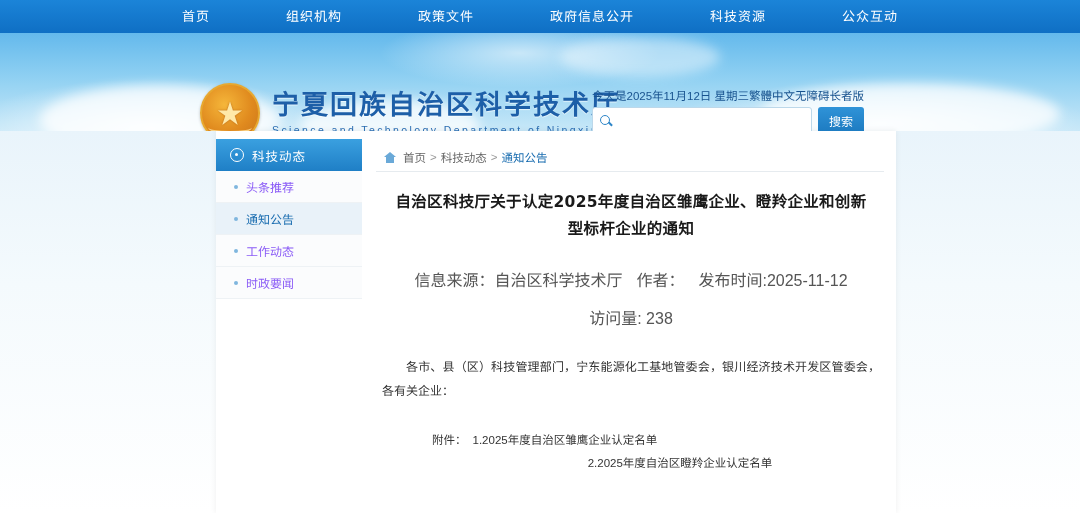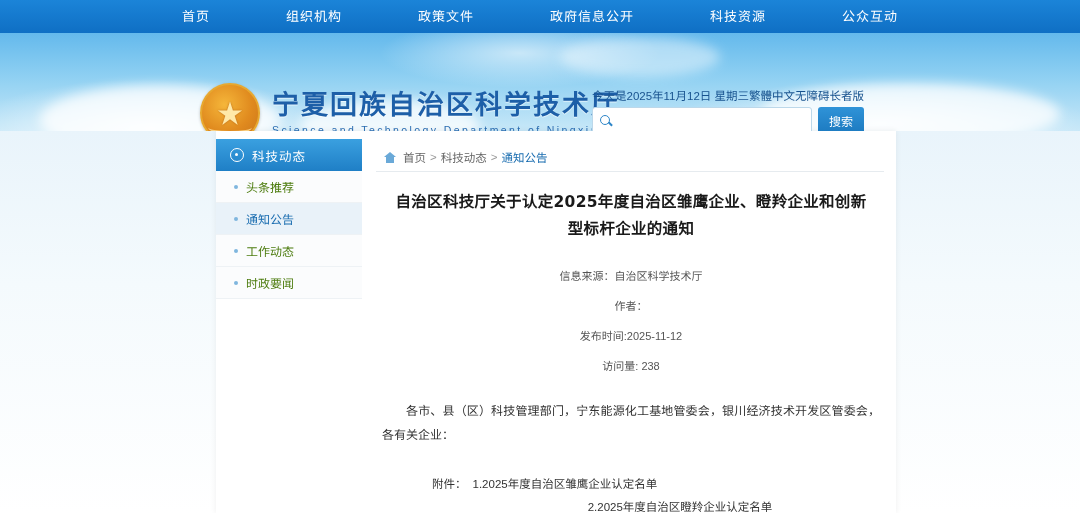--- a/index.html
+++ b/index.html
@@ -233,21 +233,21 @@
     background: #fff;
     border-radius: 50%;
   }
   .sidebar-list { border-top: none; }
   .sidebar-item {
     height: 32px;
     display: flex;
     align-items: center;
     padding-left: 18px;
     font-size: 12px;
-    color: #4d7c0f;
+    color: #8b5cf6;
     border-bottom: 1px solid #eef2f5;
     cursor: pointer;
     background: #fbfcfd;
   }
   .sidebar-item .dot {
     width: 4px; height: 4px;
     background: #7fb6de;
     border-radius: 50%;
     margin-right: 8px;
     flex: 0 0 auto;
@@ -312,27 +312,26 @@
     font-weight: bold;
     color: #1a1a1a;
     text-align: center;
     line-height: 1.75;
     letter-spacing: 0.3px;
     padding: 0 12px;
   }
   .art-meta {
     margin-top: 24px;
     text-align: center;
-    font-size: 11px;
+    font-size: 16px;
     color: #555;
     display: flex;
     justify-content: center;
     gap: 14px;
     flex-wrap: wrap;
-    flex-direction: column;
   }
   .art-body {
     margin-top: 26px;
     font-size: 12px;
     color: #333;
     line-height: 2.0;
     padding: 0 6px;
     text-align: justify;
   }
   .art-body p { text-indent: 2em; }

